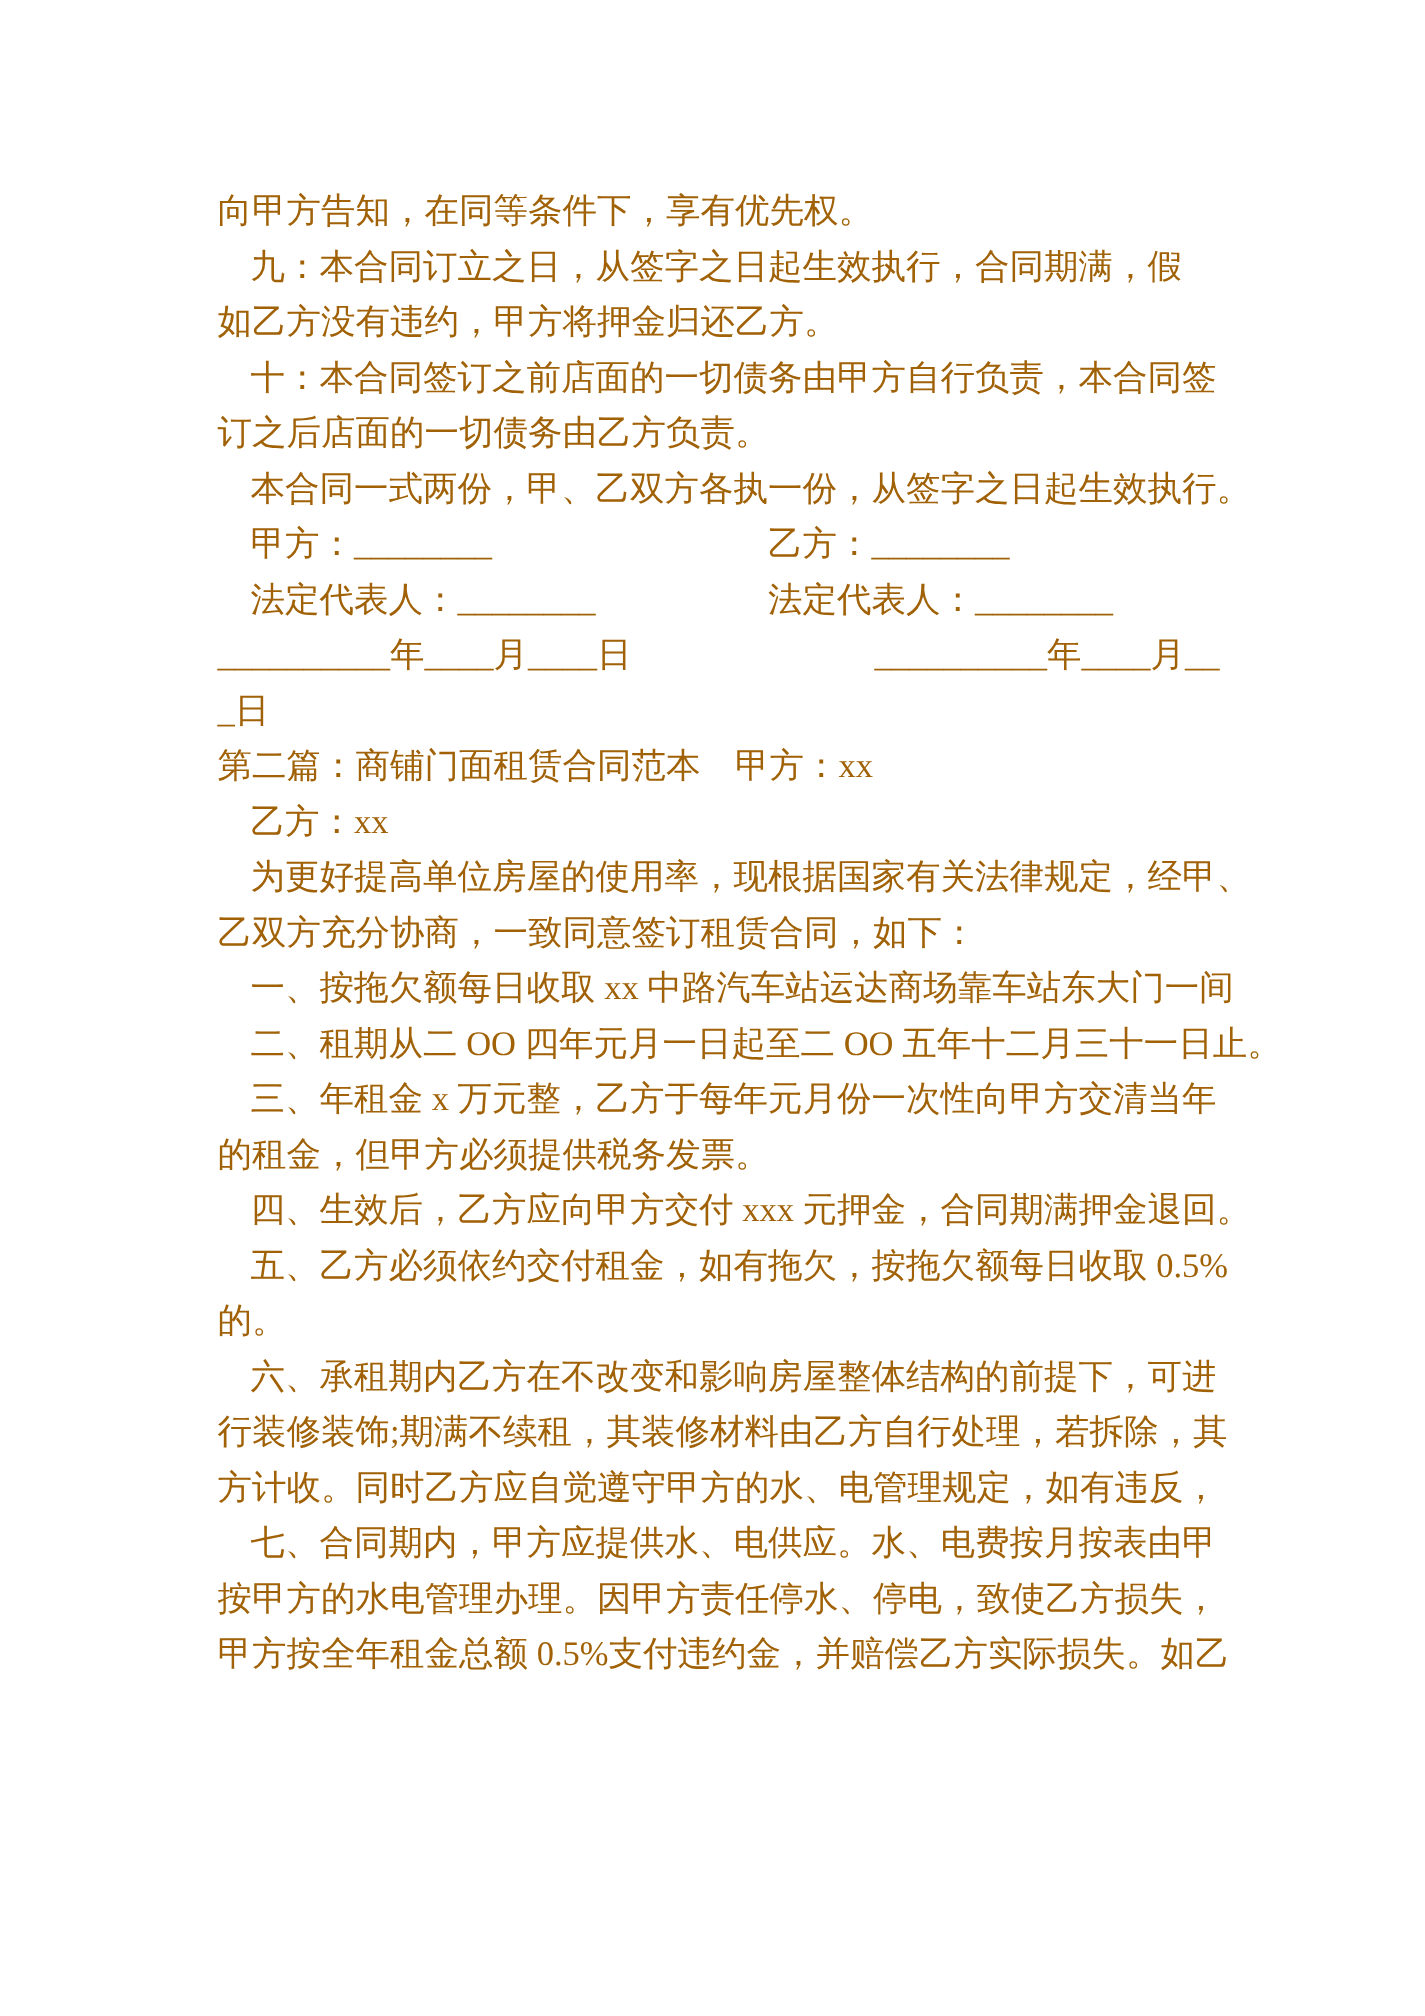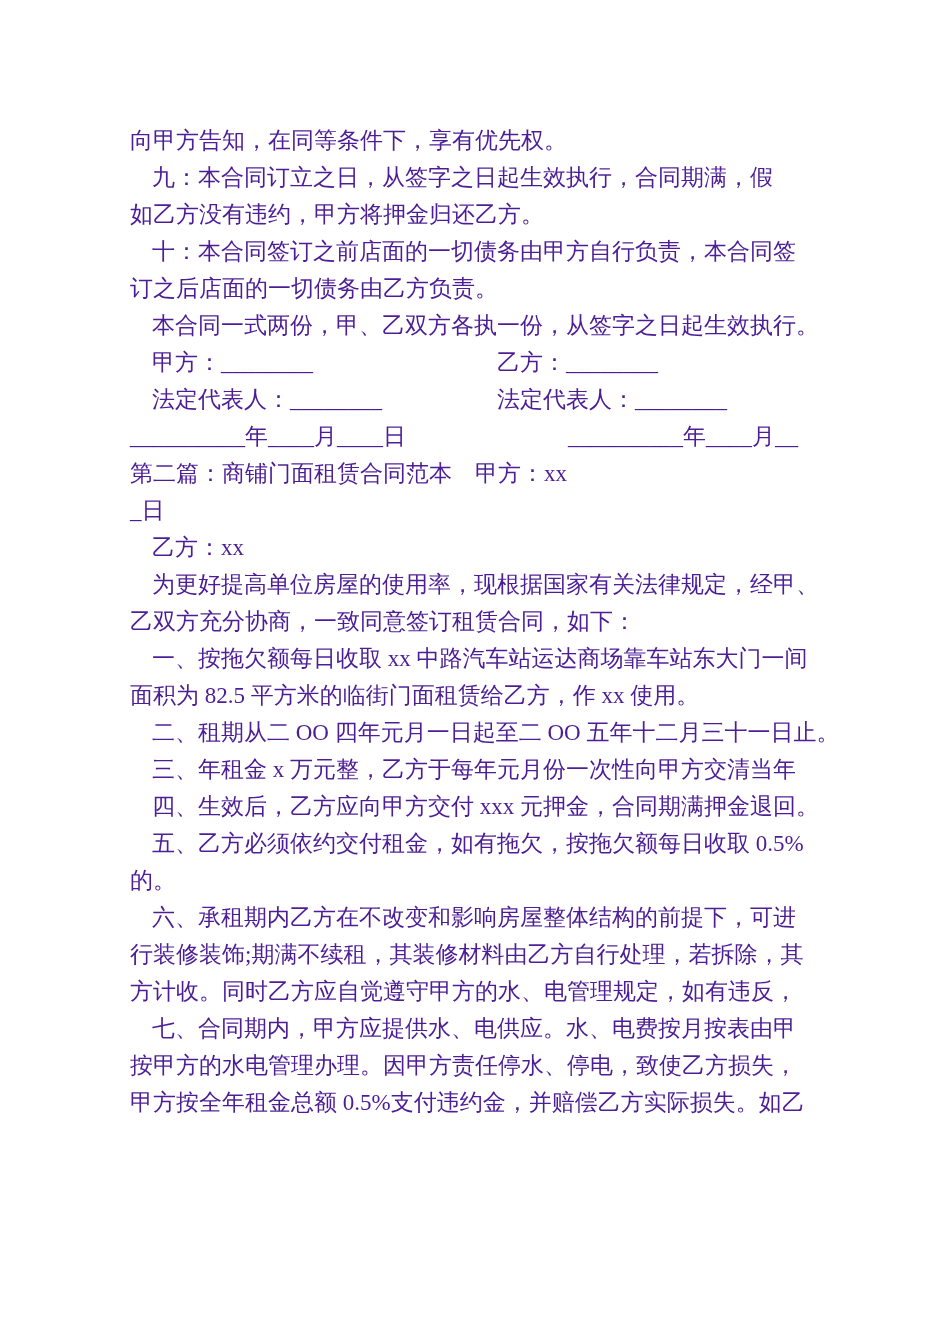--- a/index.html
+++ b/index.html
@@ -9,27 +9,27 @@
   }
   .page {
     position: relative;
     width: 950px;
     height: 1344px;
     background: #ffffff;
     overflow: hidden;
   }
   .doc {
     position: absolute;
-    left: 130px;
+    left: 145px;
     top: 122px;
     width: 700px;
     font-family: "Liberation Serif", "DejaVu Serif", serif;
     font-size: 23px;
     line-height: 37px;
-    color: #4c1d95;
+    color: #a16207;
   }
   .line {
     height: 37px;
     white-space: pre;
   }
   .line.indent {
     padding-left: 22px;
   }
   .pair {
     position: relative;
@@ -61,29 +61,29 @@
   <div class="doc">
       <div class="line">向甲方告知，在同等条件下，享有优先权。</div>
       <div class="line indent">九：本合同订立之日，从签字之日起生效执行，合同期满，假</div>
       <div class="line">如乙方没有违约，甲方将押金归还乙方。</div>
       <div class="line indent">十：本合同签订之前店面的一切债务由甲方自行负责，本合同签</div>
       <div class="line">订之后店面的一切债务由乙方负责。</div>
       <div class="line indent">本合同一式两份，甲、乙双方各执一份，从签字之日起生效执行。</div>
       <div class="line pair sig"><span class="cell-left">甲方：________</span><span class="cell-right">乙方：________</span></div>
       <div class="line pair sig"><span class="cell-left">法定代表人：________</span><span class="cell-right">法定代表人：________</span></div>
       <div class="line pair date"><span class="cell-left">__________年____月____日</span><span class="cell-right">__________年____月__</span></div>
+      <div class="line">_日</div>
       <div class="line">第二篇：商铺门面租赁合同范本　甲方：xx</div>
-      <div class="line">_日</div>
       <div class="line indent">乙方：xx</div>
       <div class="line indent">为更好提高单位房屋的使用率，现根据国家有关法律规定，经甲、</div>
       <div class="line">乙双方充分协商，一致同意签订租赁合同，如下：</div>
       <div class="line indent">一、按拖欠额每日收取 xx 中路汽车站运达商场靠车站东大门一间</div>
-      <div class="line">面积为 82.5 平方米的临街门面租赁给乙方，作 xx 使用。</div>
       <div class="line indent">二、租期从二 OO 四年元月一日起至二 OO 五年十二月三十一日止。</div>
       <div class="line indent">三、年租金 x 万元整，乙方于每年元月份一次性向甲方交清当年</div>
+      <div class="line">的租金，但甲方必须提供税务发票。</div>
       <div class="line indent">四、生效后，乙方应向甲方交付 xxx 元押金，合同期满押金退回。</div>
       <div class="line indent">五、乙方必须依约交付租金，如有拖欠，按拖欠额每日收取 0.5%</div>
       <div class="line">的。</div>
       <div class="line indent">六、承租期内乙方在不改变和影响房屋整体结构的前提下，可进</div>
       <div class="line">行装修装饰;期满不续租，其装修材料由乙方自行处理，若拆除，其</div>
       <div class="line">方计收。同时乙方应自觉遵守甲方的水、电管理规定，如有违反，</div>
       <div class="line indent">七、合同期内，甲方应提供水、电供应。水、电费按月按表由甲</div>
       <div class="line">按甲方的水电管理办理。因甲方责任停水、停电，致使乙方损失，</div>
       <div class="line">甲方按全年租金总额 0.5%支付违约金，并赔偿乙方实际损失。如乙</div>
     </div>

